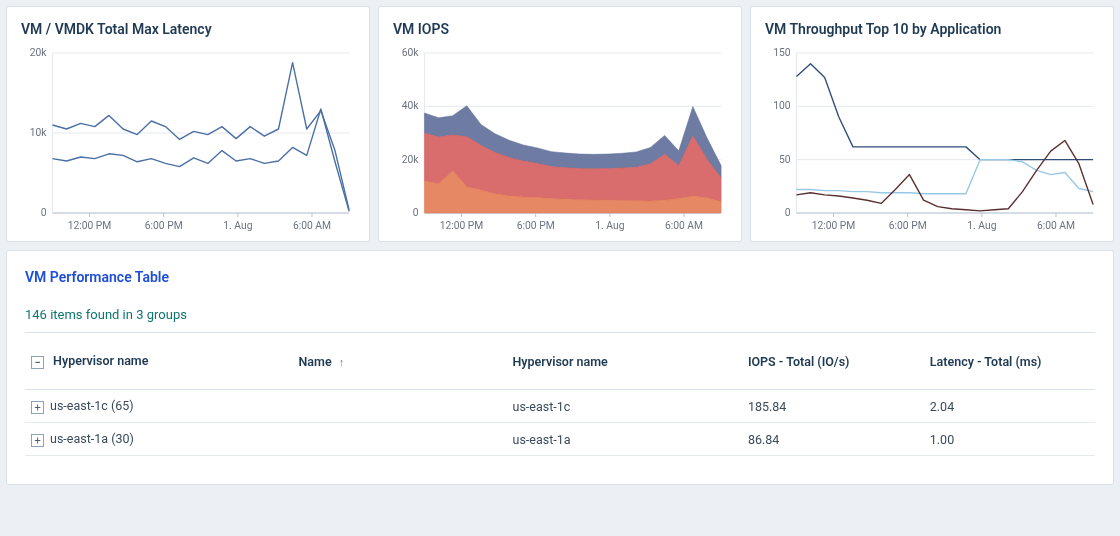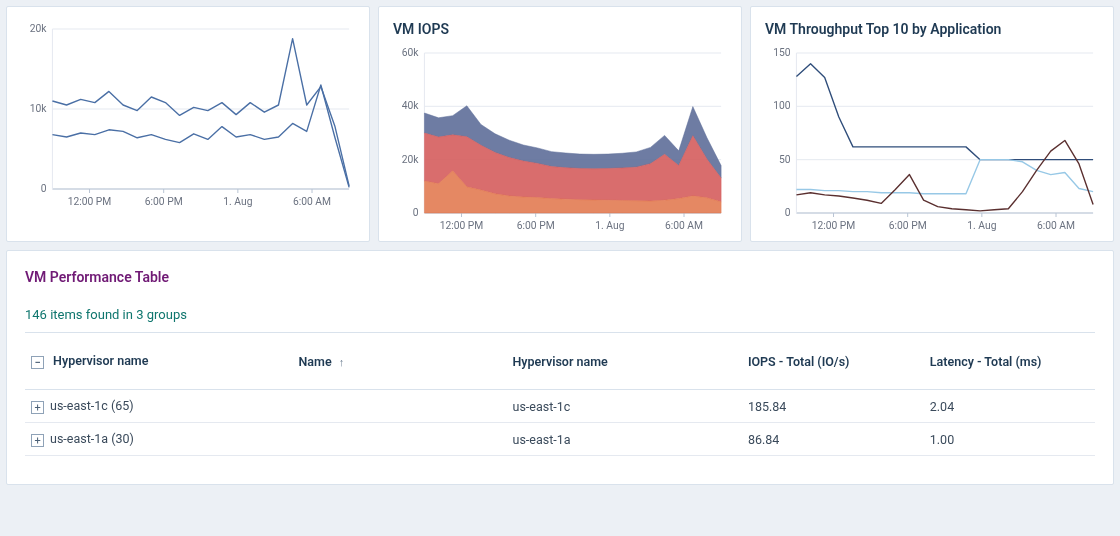--- a/index.html
+++ b/index.html
@@ -46,21 +46,21 @@
   .grid-line { stroke: #e5e9f0; stroke-width: 1; }
   .table-card {
     background: #fff;
     border: 1px solid #d9e2ec;
     border-radius: 2px;
     padding: 18px 18px 28px 18px;
   }
   .table-title {
     font-weight: 600;
     font-size: 14px;
-    color: #701a75;
+    color: #1d4ed8;
     margin-bottom: 22px;
   }
   .table-sub {
     font-size: 13px;
     color: #0f766e;
     margin-bottom: 10px;
   }
   table {
     width: 100%;
     border-collapse: collapse;
@@ -105,20 +105,21 @@
   .col-hyp2 { width: 22%; }
   .col-iops { width: 17%; margin-left: 7px; }
   .col-lat  { width: 16%; }
 </style>
 </head>
 <body>
 
 <div class="row-charts">
 
   <div class="card">
+    <div class="card-title">VM / VMDK Total Max Latency</div>
     <div class="chart-area">
       <svg id="svg-latency" width="100%" height="100%" viewBox="0 0 340 190" preserveAspectRatio="none">
           <line x1="32" x2="334" y1="168" y2="168" class="grid-line"></line>
           <text x="26" y="171" text-anchor="end" class="axis-text">0</text>
           <line x1="32" x2="334" y1="88" y2="88" class="grid-line"></line>
           <text x="26" y="91" text-anchor="end" class="axis-text">10k</text>
           <line x1="32" x2="334" y1="8" y2="8" class="grid-line"></line>
           <text x="26" y="11" text-anchor="end" class="axis-text">20k</text>
           <line x1="32" x2="334" y1="168" y2="168" stroke="#b8c4d3" stroke-width="1"></line>
           <line x1="32" x2="32" y1="8" y2="168" stroke="#e5e9f0" stroke-width="1"></line>

